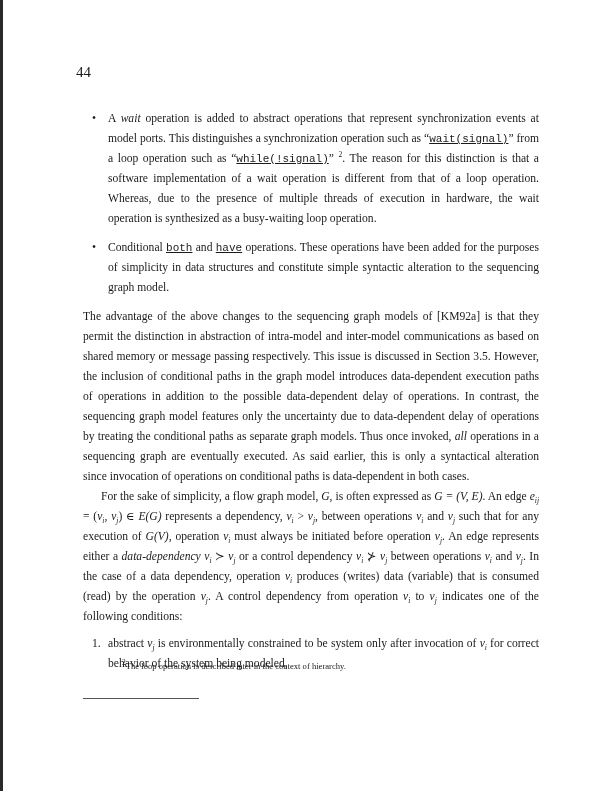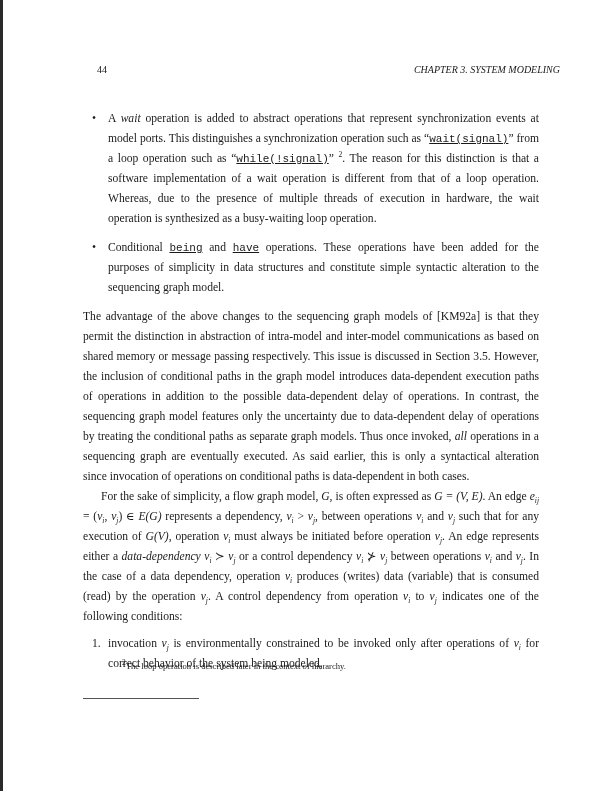--- a/index.html
+++ b/index.html
@@ -1,21 +1,21 @@
 <!DOCTYPE html>
 <html><head>
   <meta charset="utf-8">
   <style>
     html, body { margin: 0; padding: 0; }
     body {
       width: 612px; height: 791px; background: #ffffff; position: relative; overflow: hidden;
       font-family: "Liberation Serif", "DejaVu Serif", serif; color: #1a1a1a;
     }
     .left-edge { position: absolute; left: 0; top: 0; width: 3px; height: 791px; background: #2a2a2a; }
-    .header { position: absolute; top: 64px; left: 76px; width: 463px; height: 16px; font-size: 10px; margin-left: 21px; }
+    .header { position: absolute; top: 64px; left: 76px; width: 463px; height: 16px; font-size: 15px; }
     .page-num { position: absolute; left: 0; top: 0; }
     .running-head { position: absolute; right: 0; top: 0; font-style: italic; }
     .body { position: absolute; left: 83px; top: 109px; width: 456px; font-size: 11.6px; line-height: 20px; text-align: justify; }
     .bullet-item { position: relative; padding-left: 25px; margin-bottom: 9px; }
     .bullet-dot { position: absolute; left: 9px; top: 0; }
     .para { margin: 0; }
     .para.gap { }
     .indent { text-indent: 18px; }
     .mono { font-family: "Liberation Mono", "DejaVu Sans Mono", monospace; font-size: 11px; text-decoration: underline; }
     .math { font-style: italic; }
@@ -26,39 +26,38 @@
     .fn-rule { position: absolute; left: 83px; top: 698px; width: 116px; height: 0; border-top: 1px solid #555; }
     .footnote { position: absolute; left: 122px; top: 660px; font-size: 8.6px; line-height: 12px; }
   </style>
 </head>
 <body>
 
 <div class="left-edge"></div>
 
 <div class="header">
   <span class="page-num">44</span>
-  <span class="running-head">CHAPTER 3.  SYSTEM MODELING</span>
 </div>
 
 <div class="body">
 
   <div class="bullet-item">
     <span class="bullet-dot">•</span>
     <span>A </span><em>wait</em><span> operation is added to abstract operations that represent synchronization events at model ports.  This distinguishes a synchronization operation such as “</span><span class="mono">wait(signal)</span><span>” from a loop operation such as “</span><span class="mono">while(!signal)</span><span>” </span><sup>2</sup><span>. The reason for this distinction is that a software implementation of a wait operation is different from that of a loop operation. Whereas, due to the presence of multiple threads of execution in hardware, the wait operation is synthesized as a busy-waiting loop operation.</span>
   </div>
 
   <div class="bullet-item">
     <span class="bullet-dot">•</span>
-    <span>Conditional </span><span class="mono">being</span><span> and </span><span class="mono">have</span><span> operations. These operations have been added for the purposes of simplicity in data structures and constitute simple syntactic alteration to the sequencing graph model.</span>
+    <span>Conditional </span><span class="mono">both</span><span> and </span><span class="mono">have</span><span> operations. These operations have been added for the purposes of simplicity in data structures and constitute simple syntactic alteration to the sequencing graph model.</span>
   </div>
 
   <p class="para gap"><span>The advantage of the above changes to the sequencing graph models of [KM92a] is that they permit the distinction in abstraction of intra-model and inter-model communications as based on shared memory or message passing respectively. This issue is discussed in Section 3.5. However, the inclusion of conditional paths in the graph model introduces data-dependent execution paths of operations in addition to the possible data-dependent delay of operations. In contrast, the sequencing graph model features only the uncertainty due to data-dependent delay of operations by treating the conditional paths as separate graph models. Thus once invoked, </span><em>all</em><span> operations in a sequencing graph are eventually executed. As said earlier, this is only a syntactical alteration since invocation of operations on conditional paths is data-dependent in both cases.</span></p>
 
   <p class="para indent"><span>For the sake of simplicity, a flow graph model, </span><span class="math">G</span><span>, is often expressed as </span><span class="math">G = (V, E)</span><span>. An edge </span><span class="math">e</span><sub class="math">ij</sub><span> = (</span><span class="math">v</span><sub class="math">i</sub><span>, </span><span class="math">v</span><sub class="math">j</sub><span>) ∈ </span><span class="math">E(G)</span><span> represents a dependency, </span><span class="math">v</span><sub class="math">i</sub><span> &gt; </span><span class="math">v</span><sub class="math">j</sub><span>, between operations </span><span class="math">v</span><sub class="math">i</sub><span> and </span><span class="math">v</span><sub class="math">j</sub><span> such that for any execution of </span><span class="math">G(V)</span><span>, operation </span><span class="math">v</span><sub class="math">i</sub><span> must always be initiated before operation </span><span class="math">v</span><sub class="math">j</sub><span>. An edge represents either a </span><em>data-dependency</em> <span class="math">v</span><sub class="math">i</sub><span> ≻ </span><span class="math">v</span><sub class="math">j</sub><span> or a control dependency </span><span class="math">v</span><sub class="math">i</sub><span> ⊁ </span><span class="math">v</span><sub class="math">j</sub><span> between operations </span><span class="math">v</span><sub class="math">i</sub><span> and </span><span class="math">v</span><sub class="math">j</sub><span>. In the case of a data dependency, operation </span><span class="math">v</span><sub class="math">i</sub><span> produces (writes) data (variable) that is consumed (read) by the operation </span><span class="math">v</span><sub class="math">j</sub><span>. A control dependency from operation </span><span class="math">v</span><sub class="math">i</sub><span> to </span><span class="math">v</span><sub class="math">j</sub><span> indicates one of the following conditions:</span></p>
 
   <div class="enum-item">
     <span class="enum-num">1.</span>
-    <span>invocation </span><span class="math">v</span><sub class="math">j</sub><span> is environmentally constrained to be invoked only after operations of </span><span class="math">v</span><sub class="math">i</sub><span> for correct behavior of the system being modeled,</span>
+    <span>abstract </span><span class="math">v</span><sub class="math">j</sub><span> is environmentally constrained to be system only after invocation of </span><span class="math">v</span><sub class="math">i</sub><span> for correct behavior of the system being modeled,</span>
   </div>
 </div>
 
 <div class="fn-rule"></div>
 <div class="footnote"><sup>2</sup><span>The loop operation is described later in the context of hierarchy.</span></div>
 
 </body></html>

